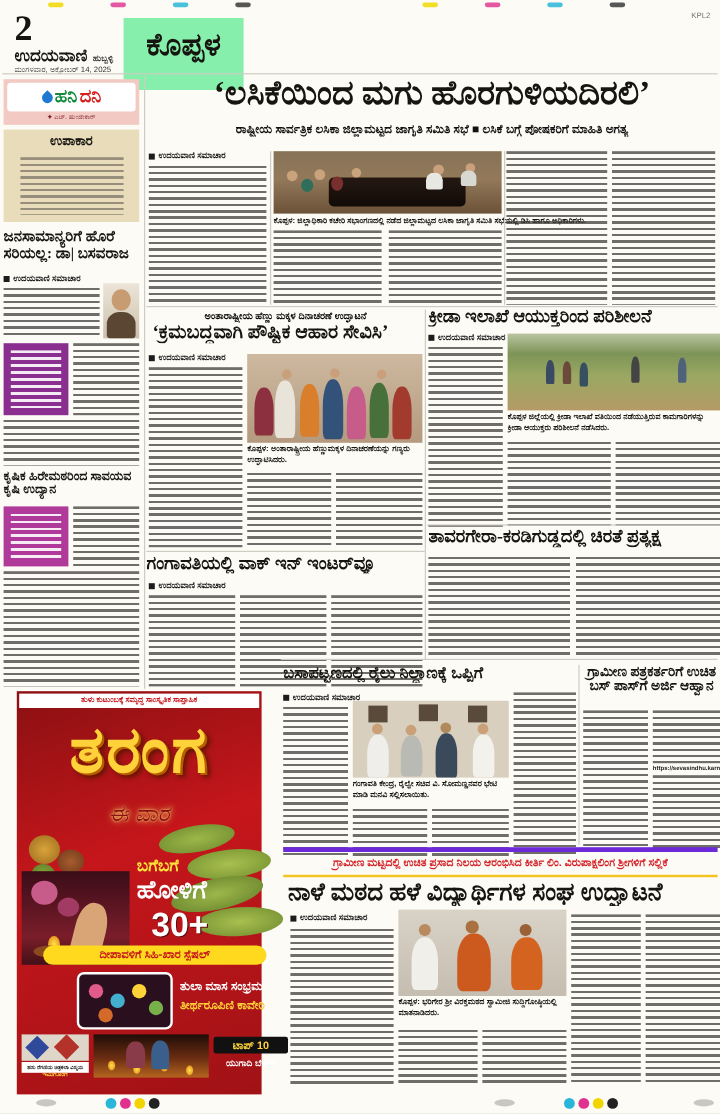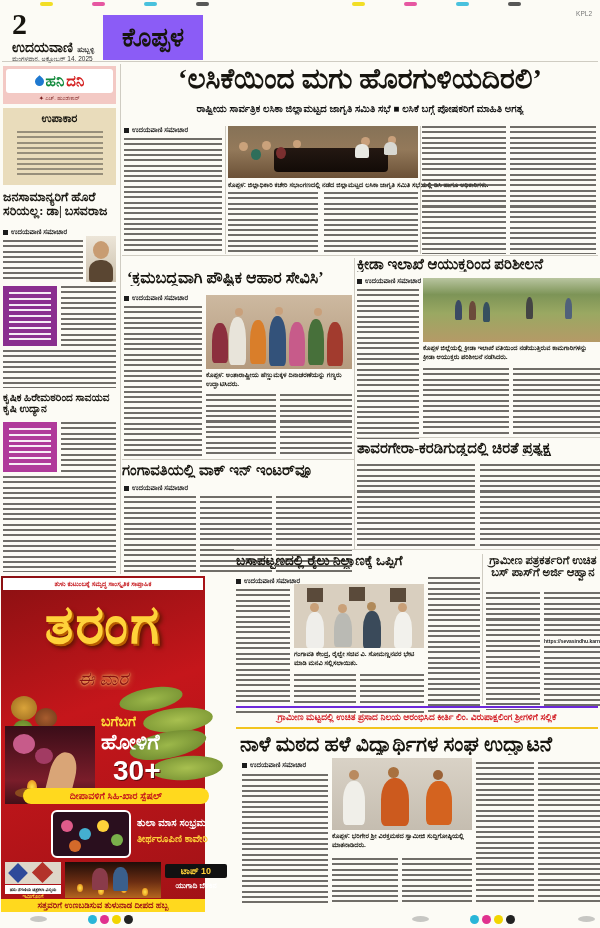--- a/index.html
+++ b/index.html
@@ -38,21 +38,21 @@
   <i class="tick" style="left:404px;top:2px;background:#e23a92"></i>
   <i class="tick" style="left:456px;top:2px;background:#29b6d8"></i>
   <i class="tick" style="left:508px;top:2px;background:#3a3a3a"></i>
 
   <div class="a hl" style="left:12px;top:8px;font-size:30px">2</div>
   <div class="a" style="left:12px;top:38px">
     <span class="hl" style="font-size:14px">ಉದಯವಾಣಿ</span>
     <span style="font-size:7px;font-weight:700;color:#333">ಹುಬ್ಬಳ್ಳಿ</span>
   </div>
   <div class="a nw" style="left:12px;top:55px;width:110px;font-size:6.5px;color:#333">ಮಂಗಳವಾರ, ಅಕ್ಟೋಬರ್ 14, 2025</div>
-  <div class="a" style="left:103px;top:15px;width:100px;height:45px;background:#8b5cf6">
+  <div class="a" style="left:103px;top:15px;width:100px;height:60px;background:#86efac">
     <div class="hl c nw" style="font-size:26px;line-height:45px">ಕೊಪ್ಪಳ</div>
   </div>
   <div class="a" style="right:8px;top:10px;font-size:6.5px;color:#777">KPL2</div>
   <div class="a hrl" style="left:2px;top:61px;width:596px"></div>
 
   <div class="a" style="left:3px;top:66px;width:113px;height:38px;background:#f3c9c4;padding:3px">
     <div style="background:#fff;border-radius:3px;height:24px;display:flex;align-items:center;justify-content:center;gap:2px">
       <i style="width:9px;height:9px;background:#1f79d0;border-radius:0 50% 50% 50%;transform:rotate(45deg);display:inline-block"></i>
       <span class="hl" style="font-size:15px;color:#118a3c">ಹನಿ</span>
       <span class="hl" style="font-size:15px;color:#d42121">ದನಿ</span>
@@ -107,20 +107,21 @@
     <i class="fig" style="left:67%;top:34%;width:14px;height:14px;background:#e8e8e2"></i>
     <i class="blob" style="left:84%;top:20%;width:8px;height:8px;background:#c9a07b"></i>
     <i class="fig" style="left:82%;top:30%;width:13px;height:13px;background:#d8d8d2"></i>
   </div>
   <div class="a cap nw" style="left:228px;top:181px;width:368px">ಕೊಪ್ಪಳ: ಜಿಲ್ಲಾಧಿಕಾರಿ ಕಚೇರಿ ಸಭಾಂಗಣದಲ್ಲಿ ನಡೆದ ಜಿಲ್ಲಾಮಟ್ಟದ ಲಸಿಕಾ ಜಾಗೃತಿ ಸಮಿತಿ ಸಭೆಯಲ್ಲಿ ಡಿಸಿ ಹಾಗೂ ಅಧಿಕಾರಿಗಳು.</div>
   <div class="a tx" style="left:228px;top:192px;width:90px;height:62px"></div>
   <div class="a tx" style="left:324px;top:192px;width:94px;height:62px"></div>
   <div class="a tx" style="left:422px;top:126px;width:84px;height:128px"></div>
   <div class="a tx" style="left:510px;top:126px;width:86px;height:128px"></div>
 
+  <div class="a c nw" style="left:124px;top:259px;width:228px;font-size:8px;font-weight:700">ಅಂತಾರಾಷ್ಟ್ರೀಯ ಹೆಣ್ಣು ಮಕ್ಕಳ ದಿನಾಚರಣೆ ಉದ್ಘಾಟನೆ</div>
   <div class="a hl nw" style="left:127px;top:269px;width:232px;font-size:16px">‘ಕ್ರಮಬದ್ಧವಾಗಿ ಪೌಷ್ಟಿಕ ಆಹಾರ ಸೇವಿಸಿ’</div>
   <div class="a byline" style="left:124px;top:294px">
     <i class="sqb"></i>
       <span>ಉದಯವಾಣಿ ಸಮಾಚಾರ</span>
   </div>
   <div class="a tx" style="left:124px;top:306px;width:78px;height:150px"></div>
   <div class="ph" style="left:206px;top:295px;width:146px;height:74px;background:linear-gradient(#cdb9a0,#b49a7e)">
     <i class="fig" style="left:4%;top:38%;width:16px;height:40px;background:#8c2f3e"></i>
     <i class="fig" style="left:16%;top:30%;width:17px;height:48px;background:#e8e4da"></i>
     <i class="fig" style="left:30%;top:34%;width:16px;height:44px;background:#d97e2a"></i>
@@ -189,21 +190,21 @@
   <div class="a tx" style="left:294px;top:674px;width:62px;height:40px"></div>
   <div class="a tx" style="left:360px;top:674px;width:64px;height:40px"></div>
   <div class="a tx" style="left:428px;top:577px;width:52px;height:138px"></div>
 
   <div class="a hl c clip" style="left:486px;top:554px;width:114px;height:34px;font-size:11.5px">ಗ್ರಾಮೀಣ ಪತ್ರಕರ್ತರಿಗೆ ಉಚಿತ ಬಸ್ ಪಾಸ್‌ಗೆ ಅರ್ಜಿ ಆಹ್ವಾನ</div>
   <div class="a tx" style="left:486px;top:592px;width:54px;height:118px"></div>
   <div class="a tx" style="left:544px;top:592px;width:56px;height:44px"></div>
   <div class="a nw" style="left:544px;top:638px;width:56px;font-size:5px;font-weight:700;color:#222">https://sevasindhu.karnataka.gov.in</div>
   <div class="a tx" style="left:544px;top:646px;width:56px;height:64px"></div>
 
-  <div class="a c nw" style="left:236px;top:706px;width:362px;border-top:2px solid #6d28d9;border-bottom:2px solid #f2c41d;padding:4px 0;font-size:9px;font-weight:700;color:#d31f26">ಗ್ರಾಮೀಣ ಮಟ್ಟದಲ್ಲಿ ಉಚಿತ ಪ್ರಸಾದ ನಿಲಯ ಆರಂಭಿಸಿದ ಕೀರ್ತಿ ಲಿಂ. ವಿರುಪಾಕ್ಷಲಿಂಗ ಶ್ರೀಗಳಿಗೆ ಸಲ್ಲಿಕೆ</div>
+  <div class="a c nw" style="left:236px;top:706px;width:362px;border-top:4px solid #6d28d9;border-bottom:2px solid #f2c41d;padding:4px 0;font-size:9px;font-weight:700;color:#d31f26">ಗ್ರಾಮೀಣ ಮಟ್ಟದಲ್ಲಿ ಉಚಿತ ಪ್ರಸಾದ ನಿಲಯ ಆರಂಭಿಸಿದ ಕೀರ್ತಿ ಲಿಂ. ವಿರುಪಾಕ್ಷಲಿಂಗ ಶ್ರೀಗಳಿಗೆ ಸಲ್ಲಿಕೆ</div>
 
   <div class="a hl nw" style="left:240px;top:733px;width:358px;font-size:20.5px">ನಾಳೆ ಮಠದ ಹಳೆ ವಿದ್ಯಾರ್ಥಿಗಳ ಸಂಘ ಉದ್ಘಾಟನೆ</div>
   <div class="a byline" style="left:242px;top:761px">
     <i class="sqb"></i>
       <span>ಉದಯವಾಣಿ ಸಮಾಚಾರ</span>
   </div>
   <div class="a tx" style="left:242px;top:774px;width:86px;height:130px"></div>
   <div class="ph" style="left:332px;top:758px;width:140px;height:72px;background:linear-gradient(#d9d2c6,#c5bdb0)">
     <i class="blob" style="left:12%;top:16%;width:10px;height:10px;background:#b98a5f"></i>
     <i class="fig" style="left:8%;top:32%;width:22px;height:44px;background:#f0efe9"></i>
@@ -211,21 +212,21 @@
     <i class="fig" style="left:35%;top:28%;width:28px;height:48px;background:#cc5a1e"></i>
     <i class="blob" style="left:72%;top:16%;width:10px;height:10px;background:#9a6136"></i>
     <i class="fig" style="left:67%;top:32%;width:26px;height:44px;background:#d4631f"></i>
   </div>
   <div class="a cap clip" style="left:332px;top:832px;width:140px;height:20px">ಕೊಪ್ಪಳ: ಭರಿಗೇರ ಶ್ರೀ ವಿರಕ್ತಮಠದ ಸ್ವಾಮೀಜಿ ಸುದ್ದಿಗೋಷ್ಠಿಯಲ್ಲಿ ಮಾತನಾಡಿದರು.</div>
   <div class="a tx" style="left:332px;top:858px;width:66px;height:46px"></div>
   <div class="a tx" style="left:402px;top:858px;width:70px;height:46px"></div>
   <div class="a tx" style="left:476px;top:762px;width:58px;height:142px"></div>
   <div class="a tx" style="left:538px;top:762px;width:62px;height:142px"></div>
 
-  <div class="a" style="left:1px;top:576px;width:204px;height:336px;background:linear-gradient(160deg,#8a1012,#c5161b 40%,#a01216)">
+  <div class="a" style="left:14px;top:576px;width:204px;height:336px;background:linear-gradient(160deg,#8a1012,#c5161b 40%,#a01216)">
     <div class="c nw" style="position:absolute;left:2px;right:2px;top:2px;height:12px;background:#fff;font-size:6.5px;font-weight:700;color:#c5161b;line-height:12px">ತುಳು ಕುಟುಂಬಕ್ಕೆ ಸಮೃದ್ಧ ಸಾಂಸ್ಕೃತಿಕ ಸಾಪ್ತಾಹಿಕ</div>
 
     <i class="blob" style="left:118px;top:112px;width:64px;height:22px;background:radial-gradient(#9cb84a,#6f8a2e);transform:rotate(-10deg)"></i>
     <i class="blob" style="left:142px;top:132px;width:70px;height:24px;background:radial-gradient(#a8c050,#74902f);transform:rotate(-6deg)"></i>
     <i class="blob" style="left:128px;top:156px;width:78px;height:26px;background:radial-gradient(#9cb84a,#66802a);transform:rotate(-12deg)"></i>
     <i class="blob" style="left:150px;top:180px;width:72px;height:24px;background:radial-gradient(#a8c050,#6f8a2e);transform:rotate(-4deg)"></i>
     <i class="blob" style="left:10px;top:120px;width:26px;height:24px;background:radial-gradient(#d9a33a,#9a6a1e)"></i>
     <i class="blob" style="left:34px;top:132px;width:22px;height:20px;background:radial-gradient(#a85c2e,#6e3a1a)"></i>
     <i class="blob" style="left:12px;top:144px;width:20px;height:18px;background:radial-gradient(#8aa83c,#5a7a24)"></i>
 
@@ -267,21 +268,20 @@
       <i class="blob" style="left:12%;top:62%;width:6px;height:8px;background:radial-gradient(#ffe34a,#e07b12)"></i>
       <i class="blob" style="left:34%;top:70%;width:6px;height:8px;background:radial-gradient(#ffe34a,#e07b12)"></i>
       <i class="blob" style="left:58%;top:64%;width:6px;height:8px;background:radial-gradient(#ffe34a,#e07b12)"></i>
       <i class="blob" style="left:80%;top:72%;width:6px;height:8px;background:radial-gradient(#ffe34a,#e07b12)"></i>
       <i class="fig" style="left:28%;top:18%;width:16px;height:22px;background:#8a3b4a"></i>
       <i class="fig" style="left:50%;top:14%;width:15px;height:24px;background:#3a5f8c"></i>
     </div>
     <div class="c nw adtxt" style="position:absolute;left:164px;top:288px;width:62px;height:14px;background:#111;color:#ffd23a;font-size:9px;line-height:14px;border-radius:2px">ಟಾಪ್ 10</div>
     <div class="c nw adtxt" style="position:absolute;left:164px;top:306px;width:62px;font-size:7.5px;color:#fff">ಯುಗಾದಿ ಬೆಳಕಿನ</div>
 
-    <div class="c nw" style="position:absolute;left:0;right:0;bottom:0;height:13px;background:#ffd91e;font-size:8.5px;font-weight:700;color:#a01216;line-height:13px">ಸತ್ತವರಿಗೆ ಉಣಬಡಿಸುವ ತುಳುನಾಡ ದೀಪದ ಹಬ್ಬ</div>
   </div>
 
   <div class="a vr" style="left:120px;top:64px;height:510px"></div>
   <div class="a vr" style="left:225px;top:126px;height:128px"></div>
   <div class="a vr" style="left:420px;top:126px;height:128px"></div>
   <div class="a vr" style="left:354px;top:258px;height:292px"></div>
   <div class="a vr" style="left:482px;top:554px;height:150px"></div>
   <div class="a hrl" style="left:122px;top:255px;width:476px"></div>
   <div class="a hrl" style="left:356px;top:437px;width:244px"></div>
   <div class="a hrl" style="left:122px;top:459px;width:232px"></div>

